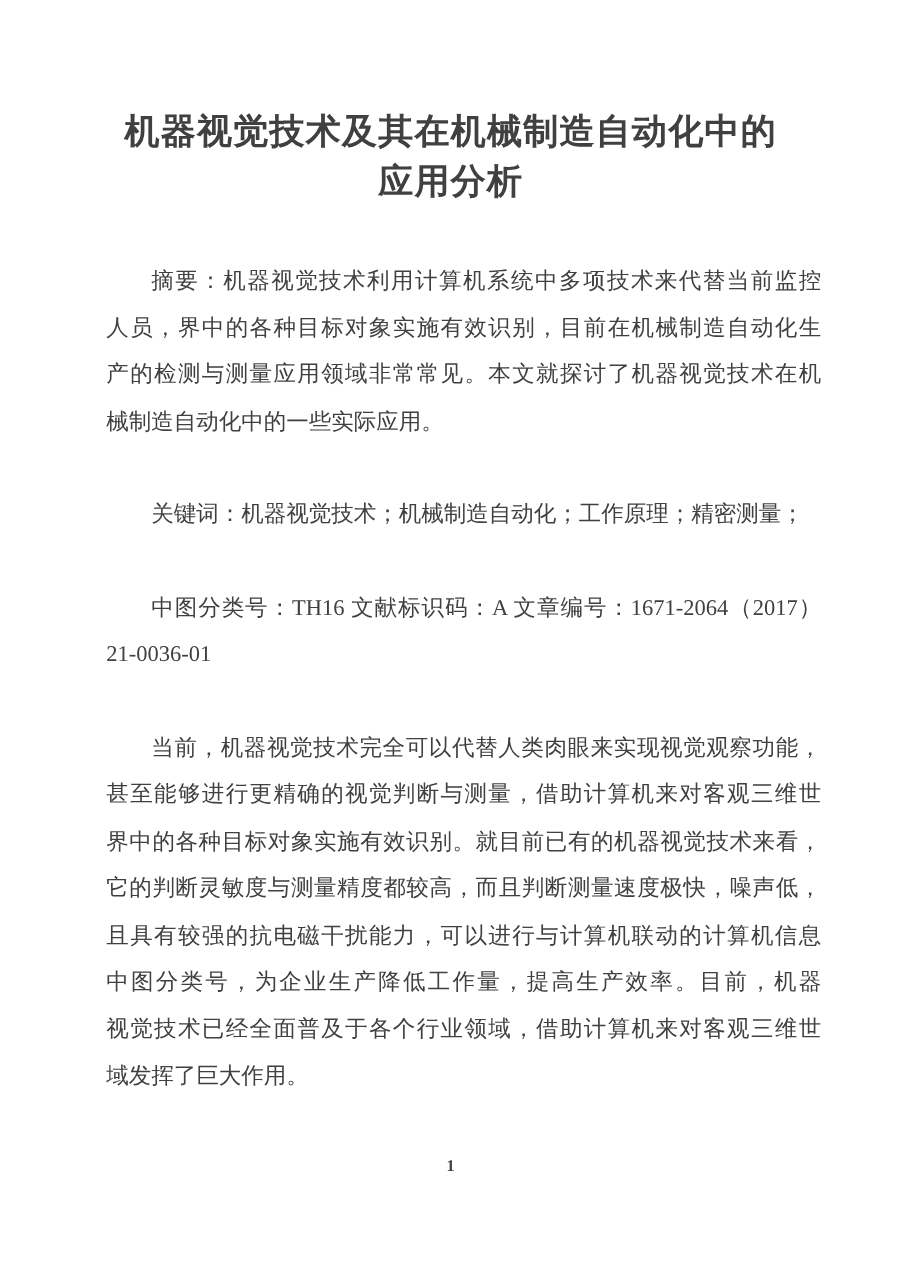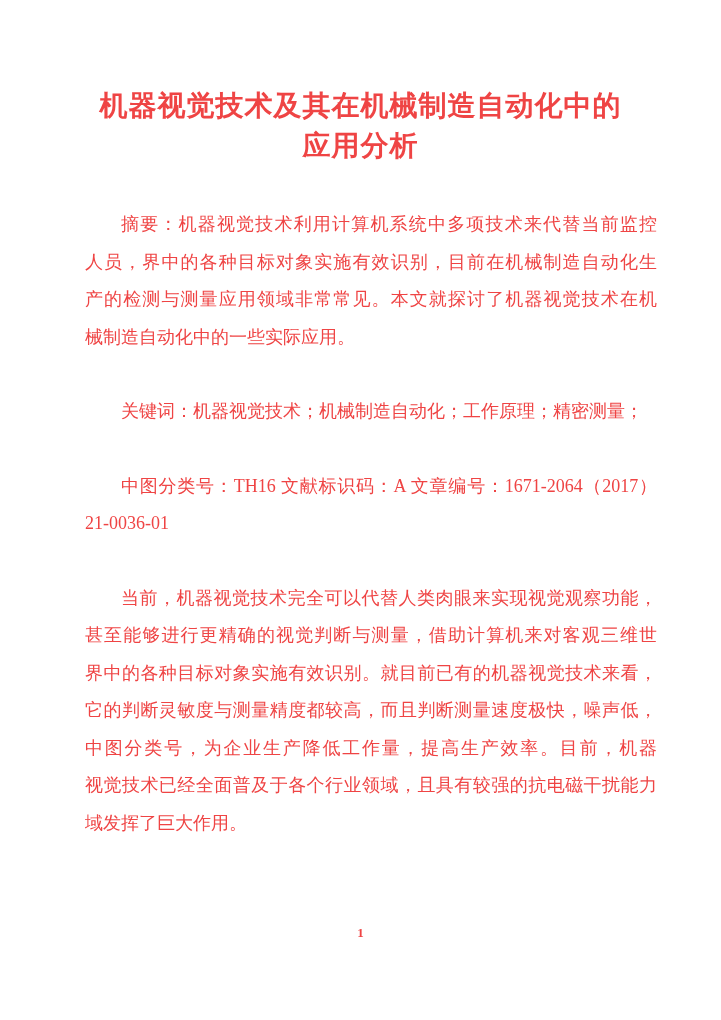--- a/index.html
+++ b/index.html
@@ -5,21 +5,21 @@
   html, body {
     margin: 0;
     padding: 0;
     background: #ffffff;
   }
   .page {
     position: relative;
     width: 721px;
     height: 1020px;
     background: #ffffff;
-    color: #ef4444;
+    color: #404040;
     font-family: "Liberation Serif", "DejaVu Serif", serif;
     overflow: hidden;
   }
   .doc-title {
     margin: 86px 0 0 0;
     width: 100%;
     text-align: center;
     font-size: 28px;
     font-weight: 700;
     line-height: 40px;
@@ -91,22 +91,23 @@
     <div class="para para-class">
       <div class="line indent just">中图分类号：TH16 文献标识码：A 文章编号：1671-2064（2017）</div>
       <div class="line">21-0036-01</div>
     </div>
 
     <div class="para para-body">
       <div class="line indent just">当前，机器视觉技术完全可以代替人类肉眼来实现视觉观察功能，</div>
       <div class="line just">甚至能够进行更精确的视觉判断与测量，借助计算机来对客观三维世</div>
       <div class="line just">界中的各种目标对象实施有效识别。就目前已有的机器视觉技术来看，</div>
       <div class="line just">它的判断灵敏度与测量精度都较高，而且判断测量速度极快，噪声低，</div>
+      <div class="line just">且具有较强的抗电磁干扰能力，可以进行与计算机联动的计算机信息</div>
       <div class="line just">中图分类号，为企业生产降低工作量，提高生产效率。目前，机器</div>
-      <div class="line just">视觉技术已经全面普及于各个行业领域，且具有较强的抗电磁干扰能力</div>
+      <div class="line just">视觉技术已经全面普及于各个行业领域，借助计算机来对客观三维世</div>
       <div class="line">域发挥了巨大作用。</div>
     </div>
 
   </div>
 
   <div class="page-footer">
     <span>1</span>
   </div>
 
 </div>

